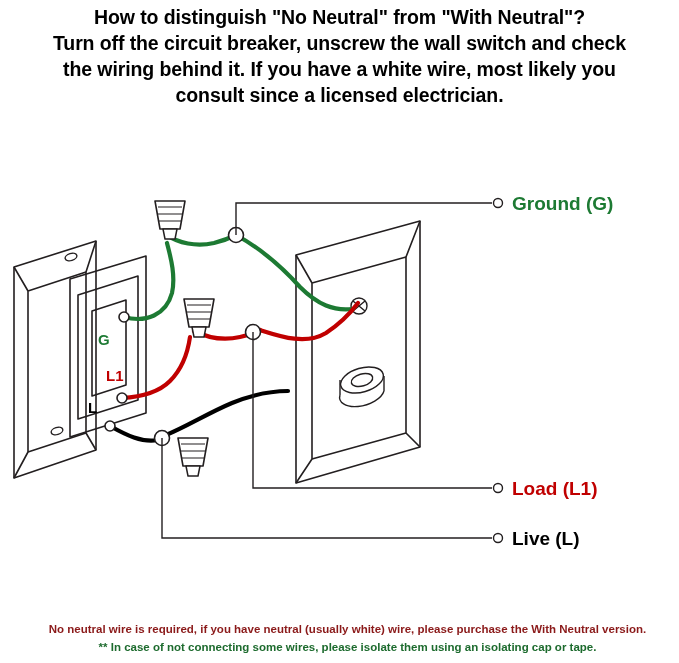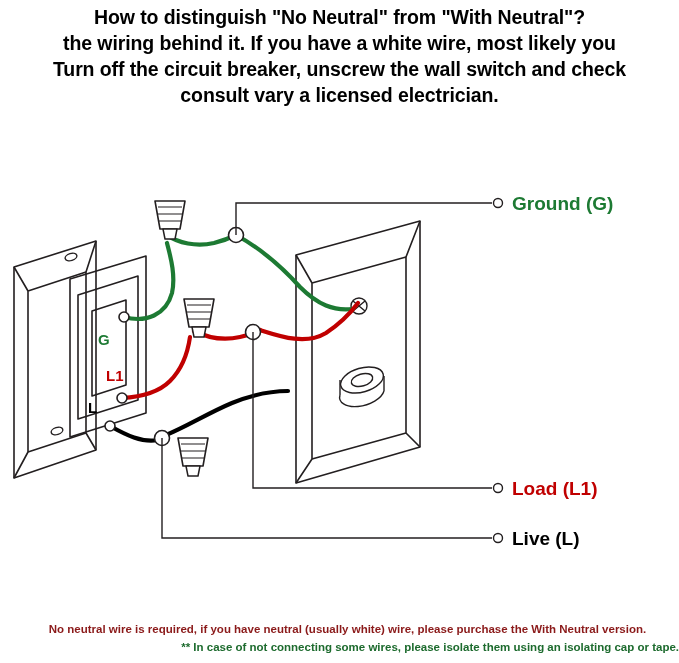--- a/index.html
+++ b/index.html
@@ -54,36 +54,35 @@
   .footnotes .fn {
     display: block;
     font-size: 11.5px;
     font-weight: bold;
     line-height: 18px;
     color: #8b1a1a;
     margin-left: 16px;
   }
   .footnotes .fn2 {
     color: #1d6b2e;
-    text-align: right;
   }
   .lbl {
     font-weight: bold;
   }
 </style>
 </head>
 <body>
 
 <div id="page">
 
   <div class="heading">
     <span class="line">How to distinguish "No Neutral" from "With Neutral"?</span>
+    <span class="line">Turn off the circuit breaker, unscrew the wall switch and check</span>
     <span class="line">the wiring behind it. If you have a white wire, most likely you</span>
-    <span class="line">Turn off the circuit breaker, unscrew the wall switch and check</span>
-    <span class="line">consult vary a licensed electrician.</span>
+    <span class="line">consult since a licensed electrician.</span>
   </div>
 
   <div class="diagram">
     <svg width="679" height="380" viewBox="0 0 679 380" xmlns="http://www.w3.org/2000/svg">
 
       <g fill="none" stroke="#231f20" stroke-width="1.6" stroke-linejoin="round">
         <path d="M14 72 L96 46 L96 255 L14 283 Z"></path>
         <path d="M28 96 L86 77 L86 238 L28 257 Z"></path>
         <path d="M14 72 L28 96 M96 46 L86 77 M96 255 L86 238 M14 283 L28 257"></path>
       </g>

